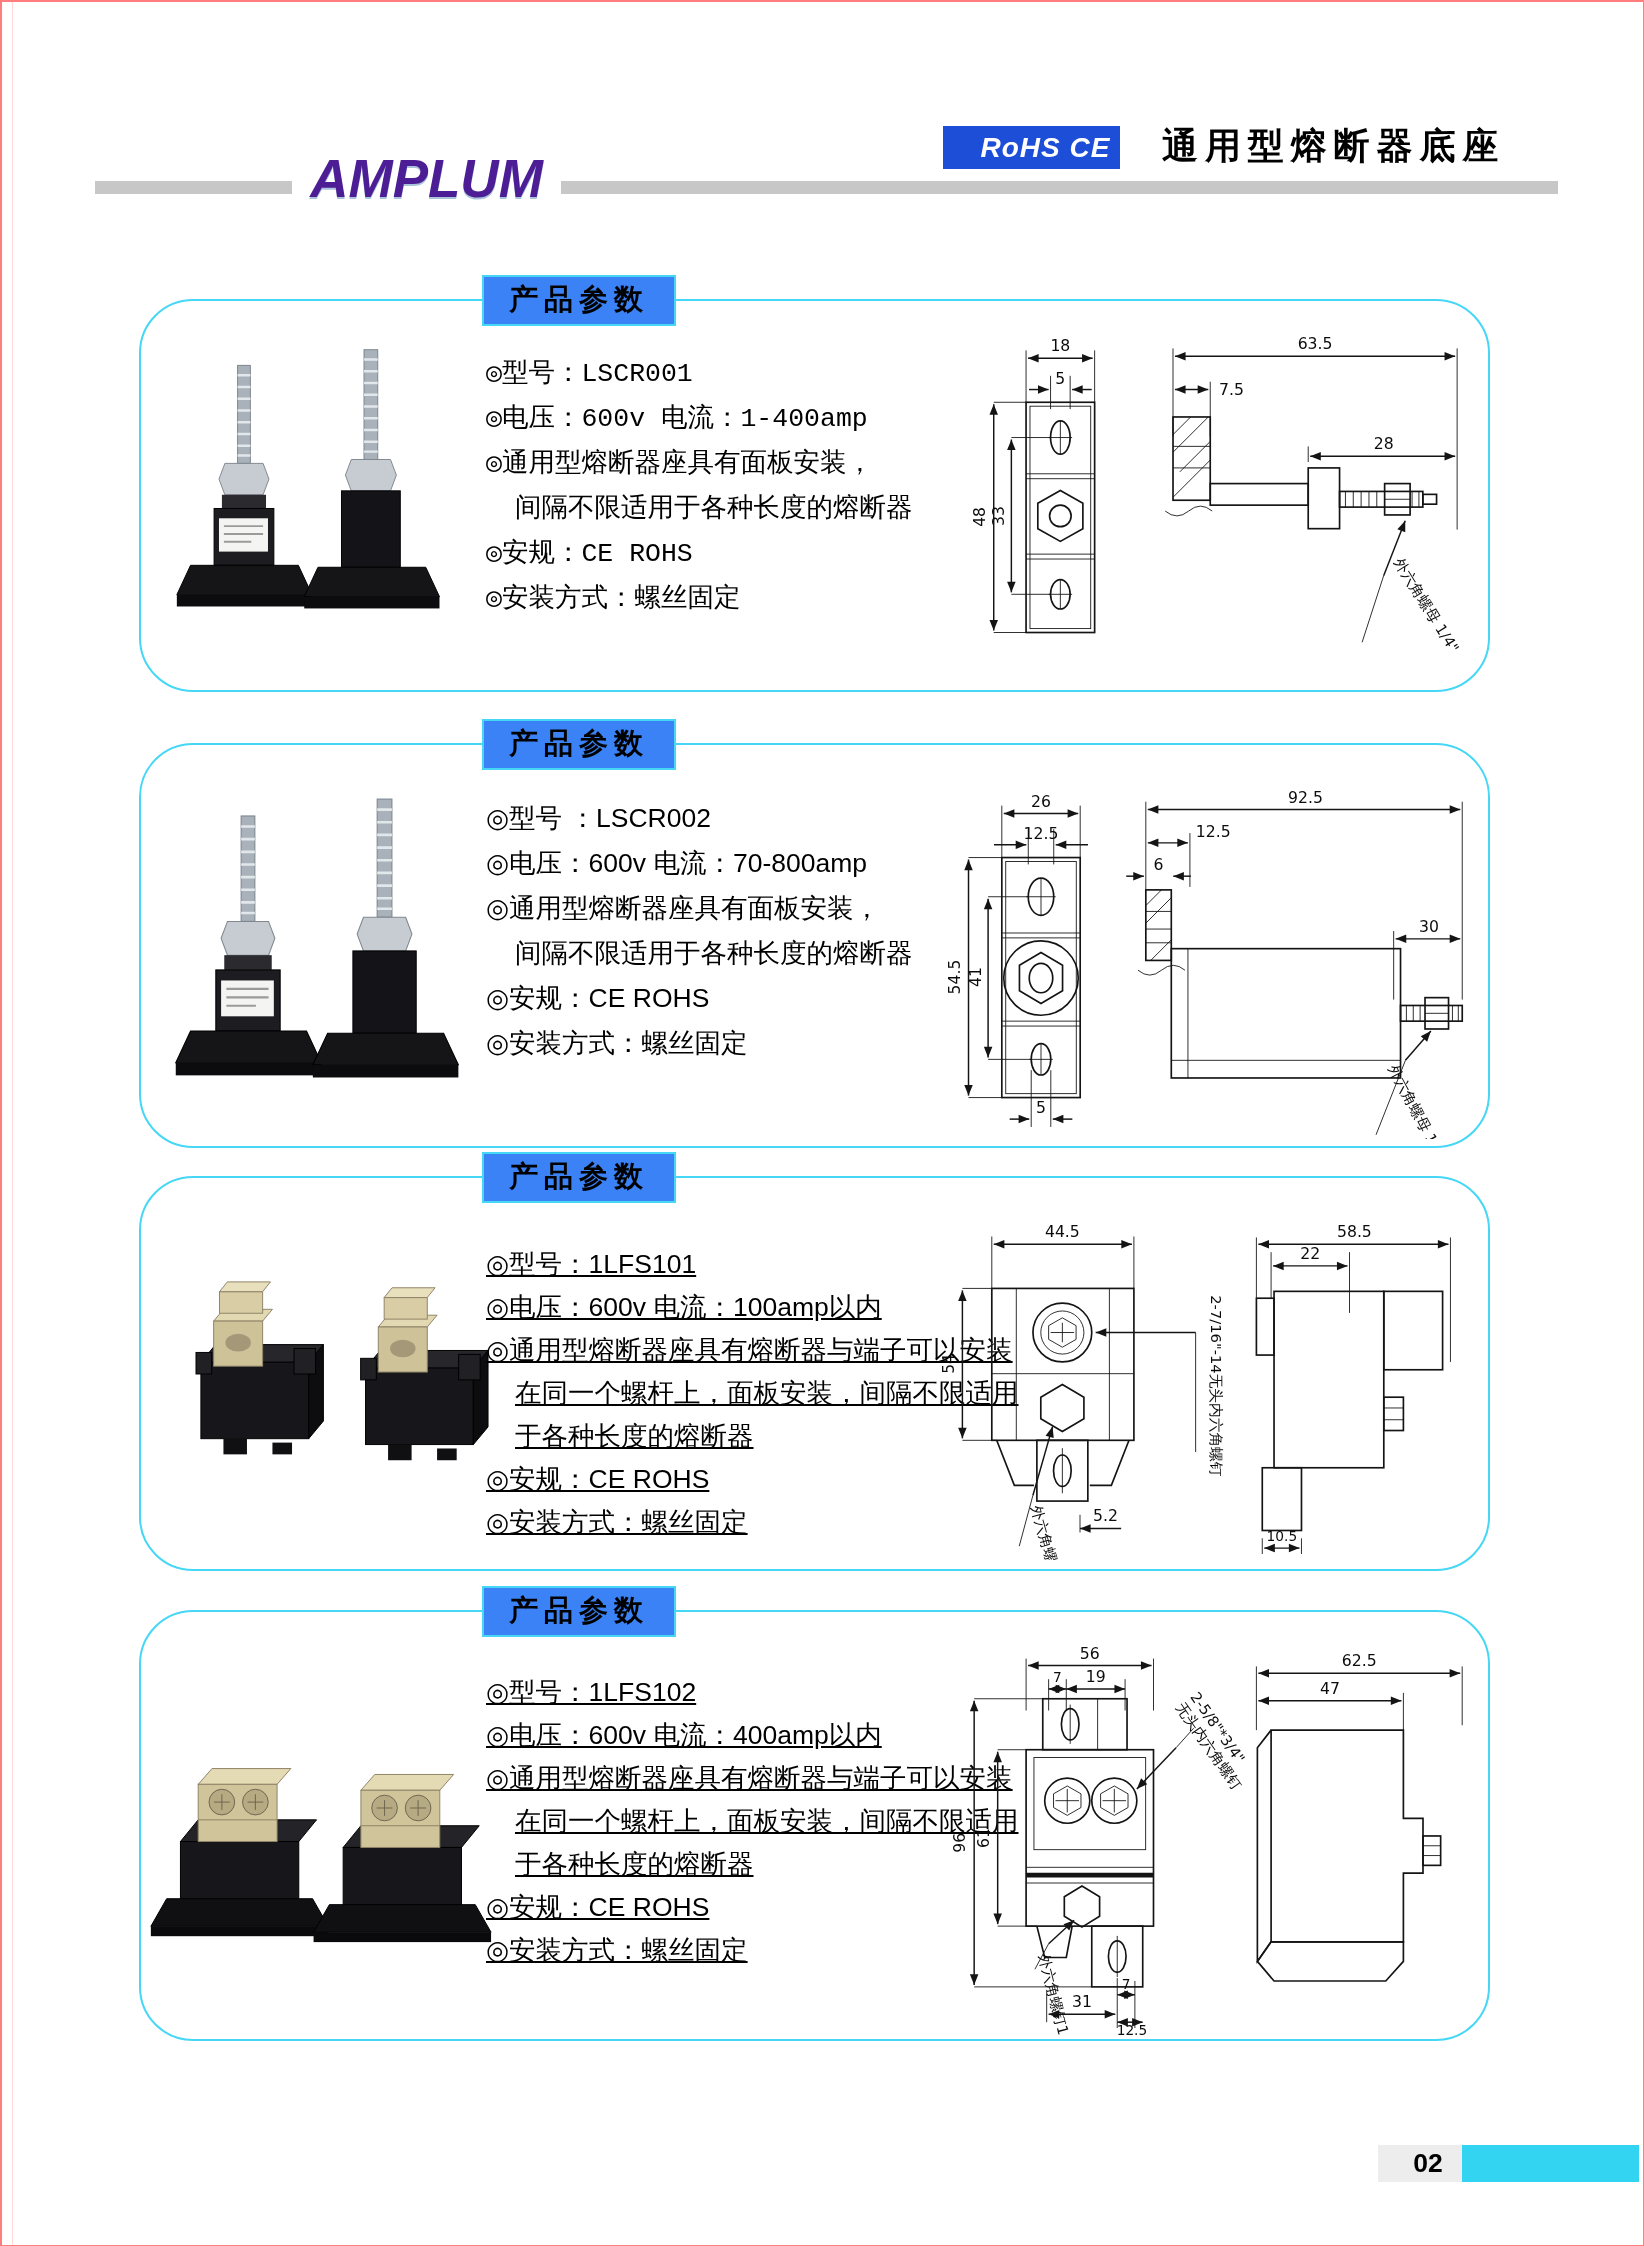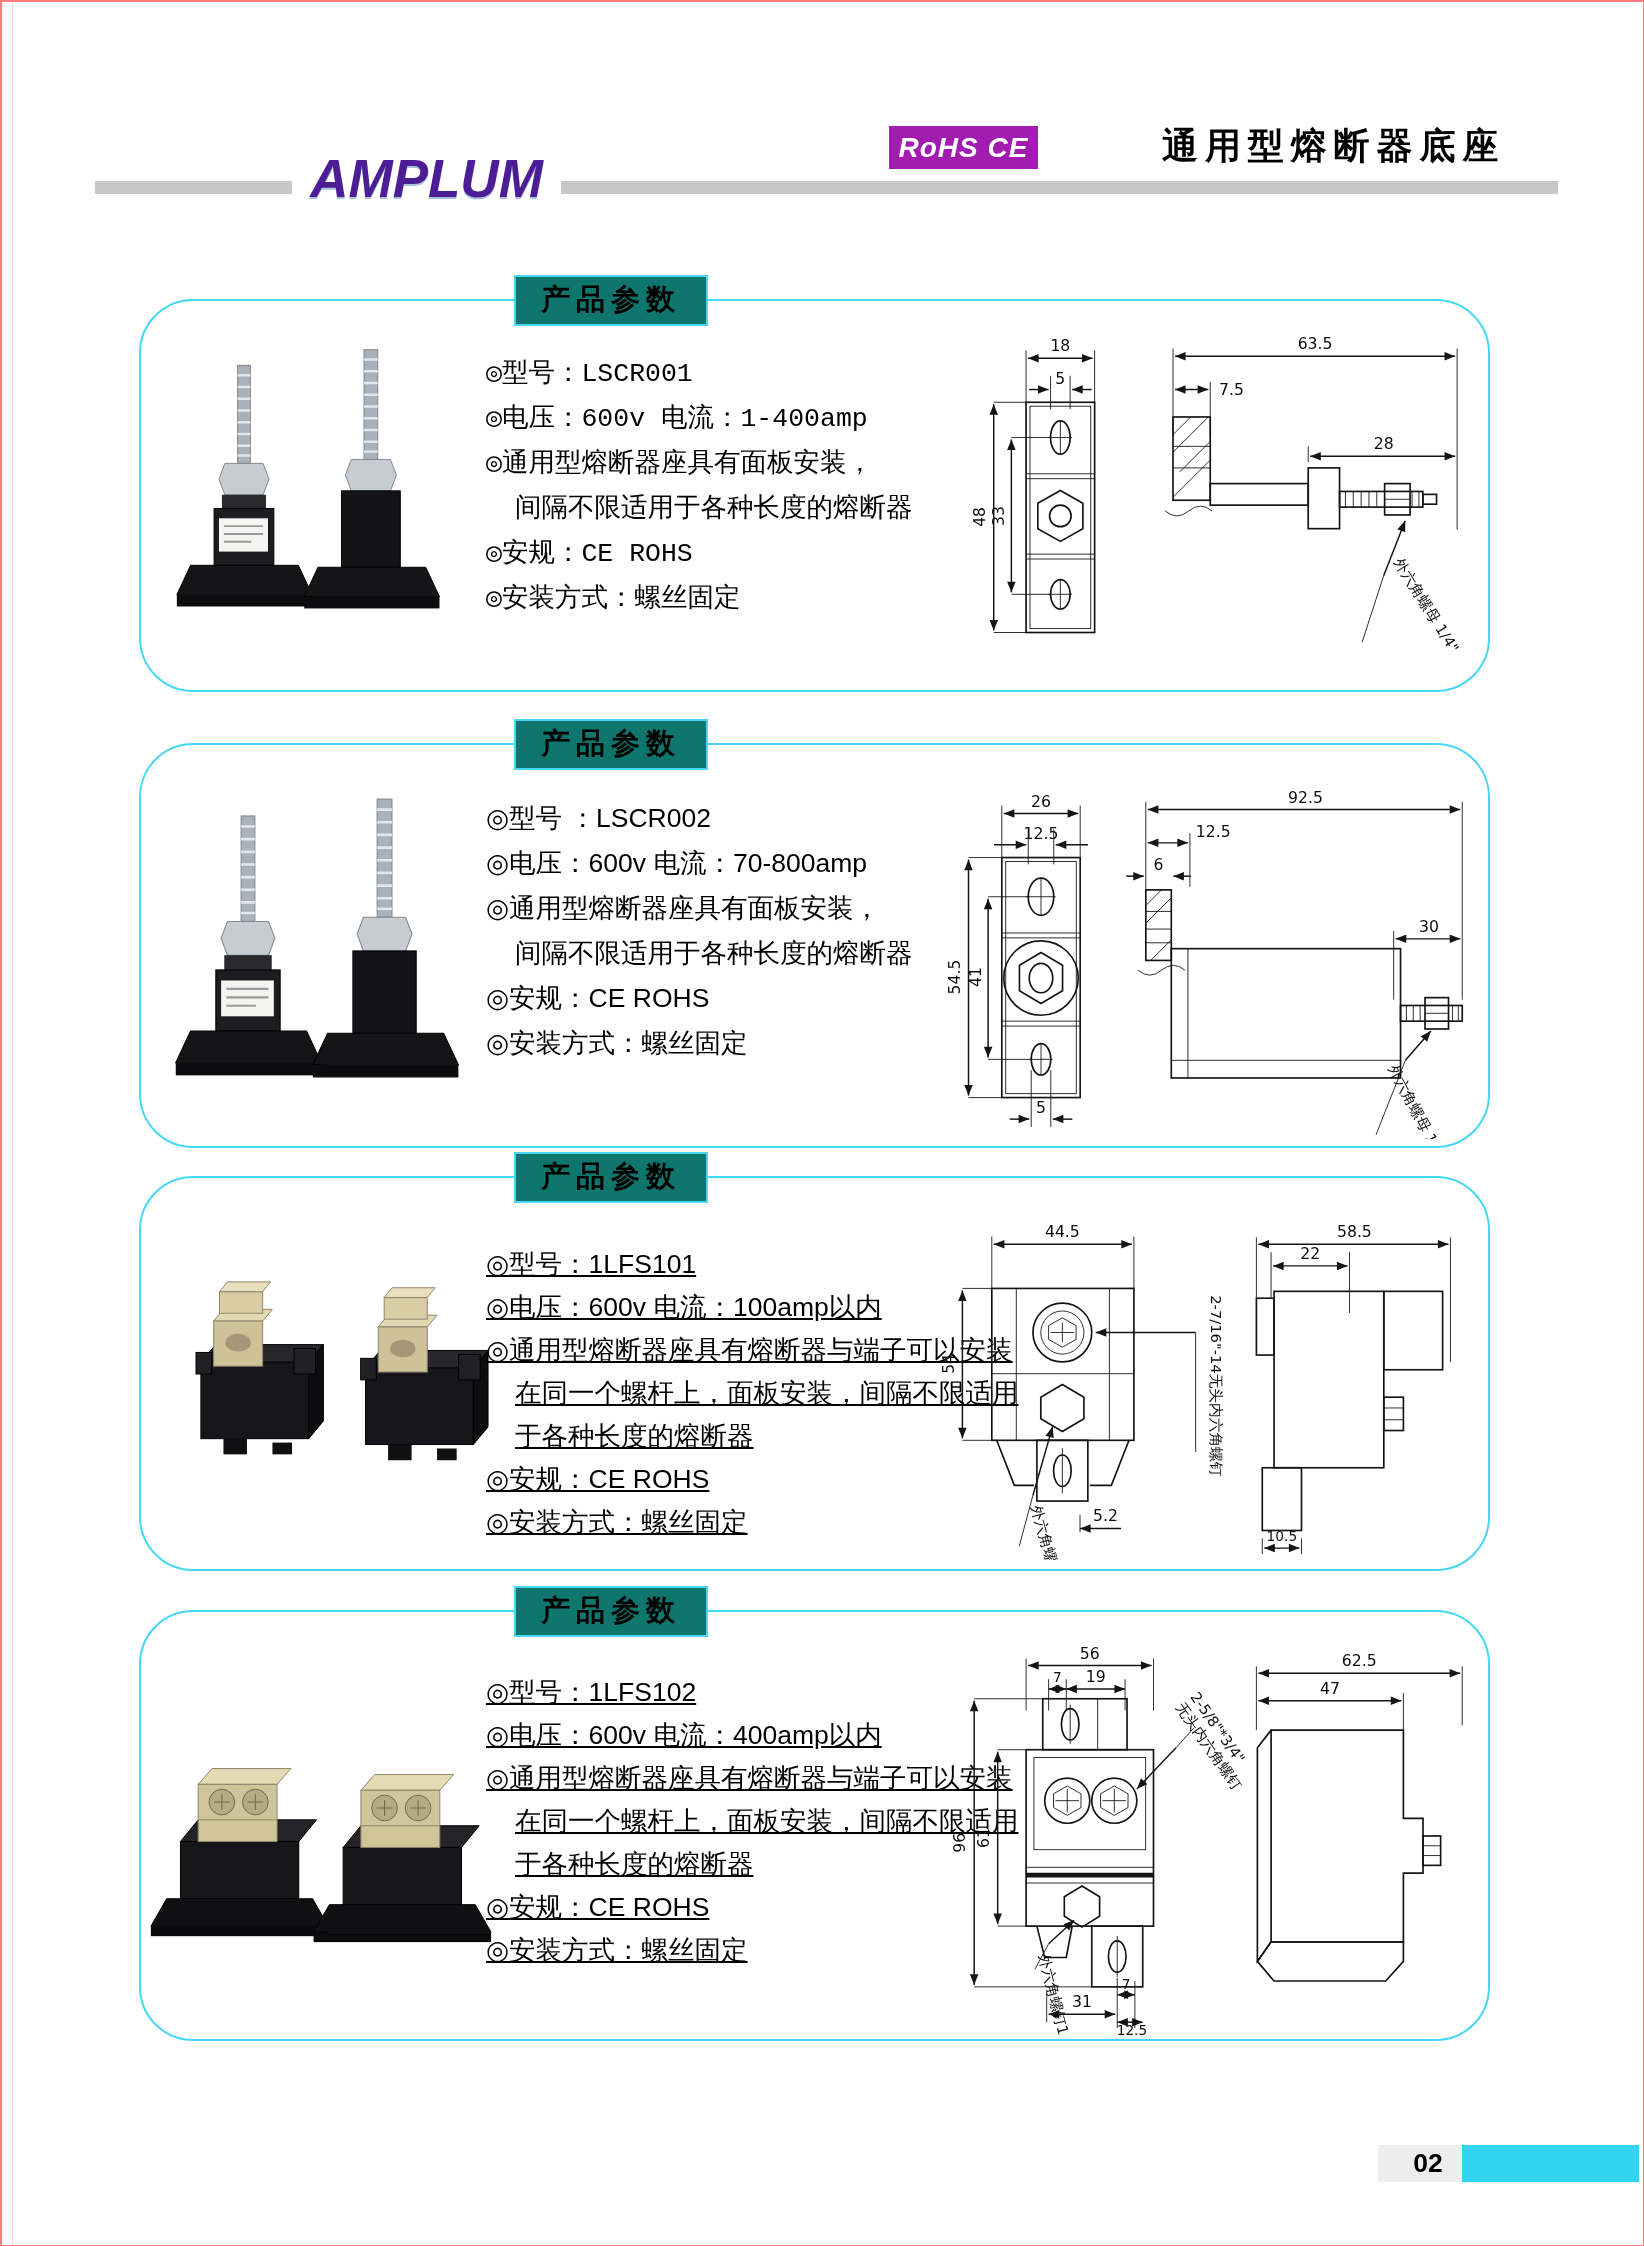--- a/index.html
+++ b/index.html
@@ -2,35 +2,35 @@
 <html><head>
 <meta charset="utf-8">
 <style>
   html,body{margin:0;padding:0;background:#e8e8e8;}
   .page{position:relative;width:1645px;height:2247px;margin:0 auto;background:#fff;
         border:2.9px solid #ff7d7d;box-sizing:border-box;overflow:hidden;
         font-family:"Liberation Sans","DejaVu Sans",sans-serif;color:#000;}
   .page-inner-line{position:absolute;left:9.8px;top:0;bottom:0;width:1px;background:#ffd9d9;}
 
   
-  .rohs-badge{position:absolute;left:887px;top:124px;width:149px;height:43px;background:#a21caf;
+  .rohs-badge{position:absolute;left:941px;top:124px;width:149px;height:43px;background:#1d4ed8;
         color:#fff;font-style:italic;font-weight:bold;font-size:28px;text-align:center;line-height:43px;
-        letter-spacing:1px;}
+        letter-spacing:1px;padding-left:28px;}
   .doc-title{position:absolute;left:1160px;top:120px;font-size:36px;font-weight:bold;letter-spacing:6.9px;white-space:nowrap;}
   .brand-bar{position:absolute;left:93px;top:179px;width:1463px;height:12.7px;background:#c7c7c7;}
   .brand-box{position:absolute;left:290px;top:145px;width:269px;height:63px;background:#fff;
         display:flex;align-items:center;justify-content:center;}
   .brand-text{font-size:53px;font-weight:bold;font-style:italic;color:#4c1d95;letter-spacing:0px;
         text-shadow:0 2px 0 rgba(14,84,150,.35);}
 
   
   .card{position:absolute;left:137px;width:1347px;background:#fff;border:2px solid #45d7f5;border-radius:54px;}
-  .card-title{position:absolute;left:341px;top:-26.5px;width:194px;height:51px;background:#0f766e;border:2.9px solid #45d7f5;
+  .card-title{position:absolute;left:341px;top:-26.5px;width:194px;height:51px;background:#3b82f6;border:2.9px solid #45d7f5;
         display:flex;align-items:center;justify-content:center;font-size:29px;font-weight:bold;letter-spacing:5.9px;
-        box-sizing:border-box;margin-left:32px;}
+        box-sizing:border-box;}
   .specs{position:absolute;font-size:26.5px;font-weight:500;}
   .spec-line{line-height:45px;white-space:nowrap;}
   .spec-line.tight{line-height:43px;text-decoration:underline;}
   .indent{padding-left:29px;}
   .photo{position:absolute;}
   .drawing{position:absolute;}
 
   
   .ol{fill:none;stroke:#141414;stroke-width:1.7;}
   .tn{fill:none;stroke:#141414;stroke-width:0.9;}

